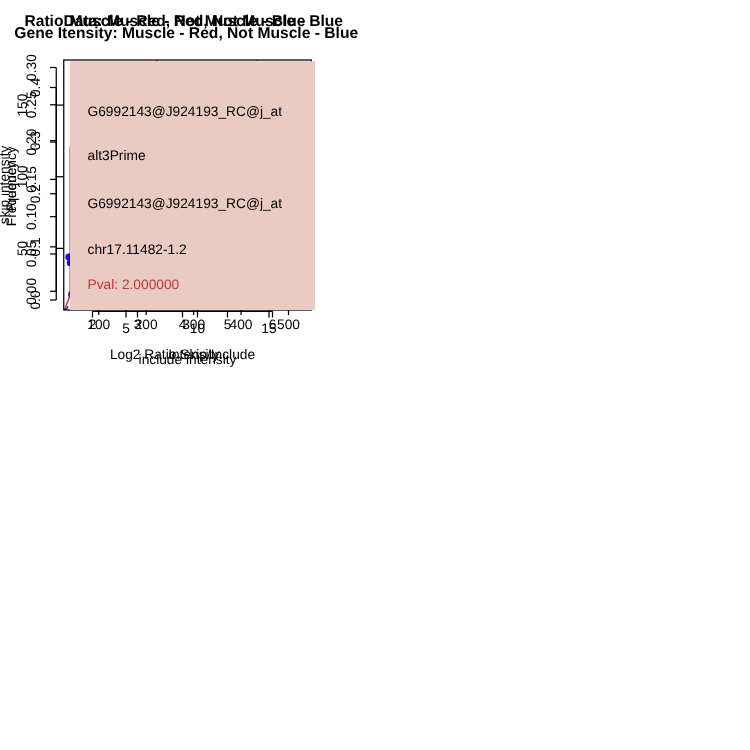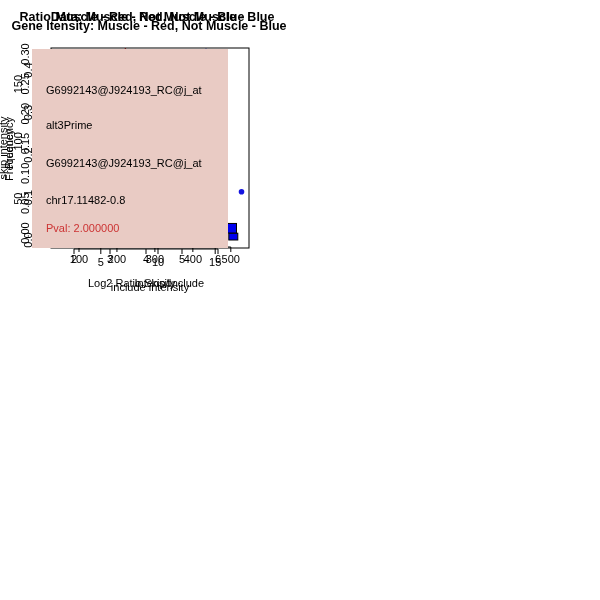--- a/index.html
+++ b/index.html
@@ -6,21 +6,21 @@
   #canvas {
     position:relative; width:536px; height:600px; background:#ffffff;
     font-family:"Liberation Sans", sans-serif; overflow:hidden;
   }
   .panel { position:absolute; width:300px; height:300px; }
   #panel-ratio     { left:0;   top:0;   }
   #panel-scatter   { left:300; top:0;   }
   #panel-intensity { left:0;   top:300; }
   #panel-info      { left:300; top:300; }
   svg { display:block; }
-  .info-box { position:absolute; left:32px; top:49px; width:196px; height:199px; }
+  .info-box { position:absolute; left:56px; top:49px; width:196px; height:199px; }
   .info-line { position:absolute; left:14px; font-size:11px; color:#000; white-space:nowrap; }
 </style>
 </head>
 <body>
 
 <div id="canvas">
   <svg id="panel-ratio" class="panel" width="300" height="300" viewBox="0 0 300 300">
       <text x="147" y="21" text-anchor="middle" font-size="12.5" fill="#000000" font-family="&quot;Liberation Sans&quot;, sans-serif" font-weight="bold">RatioData: Muscle - Red, Not Muscle - Blue</text>
       <line x1="45" y1="240" x2="45" y2="70" stroke="#000000"></line>
       <line x1="45" y1="240" x2="40" y2="240" stroke="#000000"></line>
@@ -191,17 +191,17 @@
       <rect x="187.1575" y="223.45333333333332" width="9.487499999999983" height="9.546666666666681" fill="#0000ee" stroke="#000000" stroke-width="1"></rect>
       <rect x="202.33750000000003" y="204.35999999999999" width="9.487499999999983" height="28.640000000000015" fill="#0000ee" stroke="#000000" stroke-width="1"></rect>
       <rect x="211.82500000000002" y="223.45333333333332" width="9.487500000000011" height="9.546666666666681" fill="#0000ee" stroke="#000000" stroke-width="1"></rect>
       <rect x="227.00500000000002" y="223.45333333333332" width="9.487499999999983" height="9.546666666666681" fill="#0000ee" stroke="#000000" stroke-width="1"></rect>
     </svg>
   <div id="panel-info" class="panel">
     <div class="info-box" style="background: rgb(233, 203, 196);">
       <div class="info-line" style="top:35px">G6992143@J924193_RC@j_at</div>
       <div class="info-line" style="top:70px">alt3Prime</div>
       <div class="info-line" style="top:108px">G6992143@J924193_RC@j_at</div>
-      <div class="info-line" style="top:145px">chr17.11482-0.8</div>
+      <div class="info-line" style="top:145px">chr17.11482-1.2</div>
       <div class="info-line" style="top: 173px; color: rgb(204, 51, 51);">Pval: 2.000000</div>
     </div>
   </div>
 </div>
 
 </body></html>

